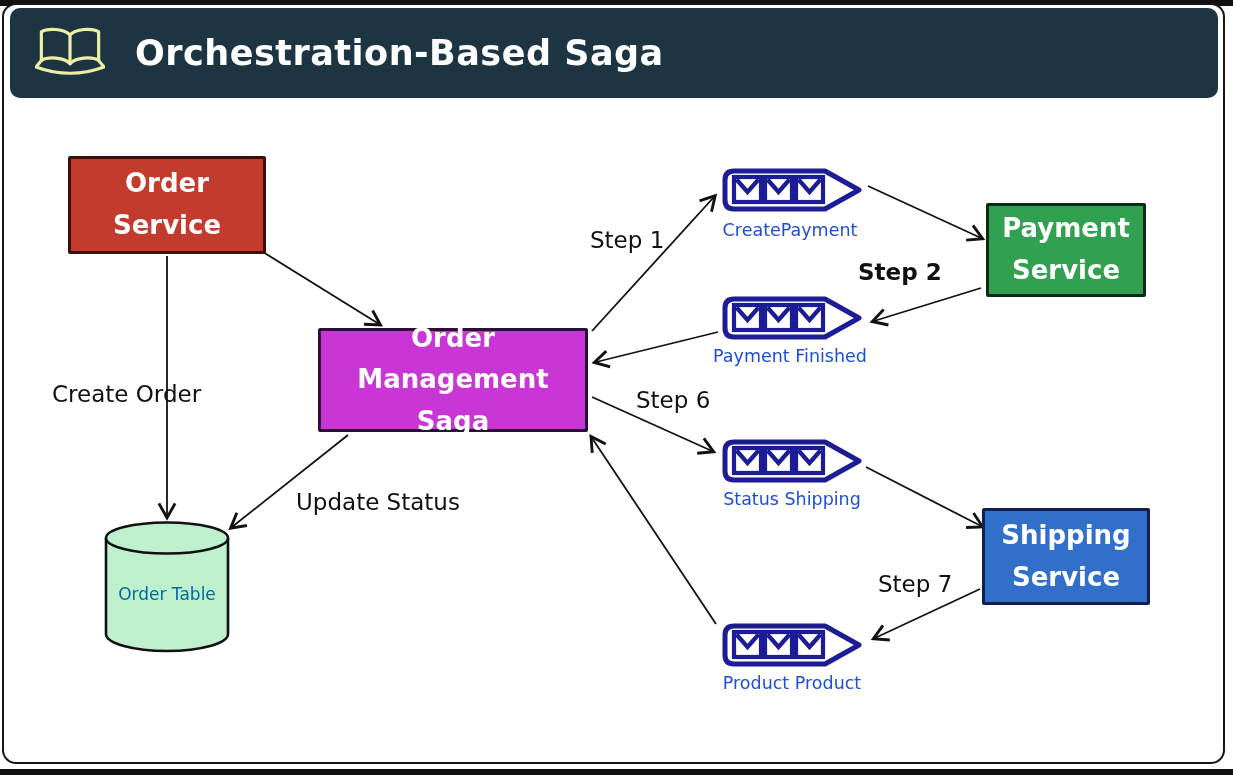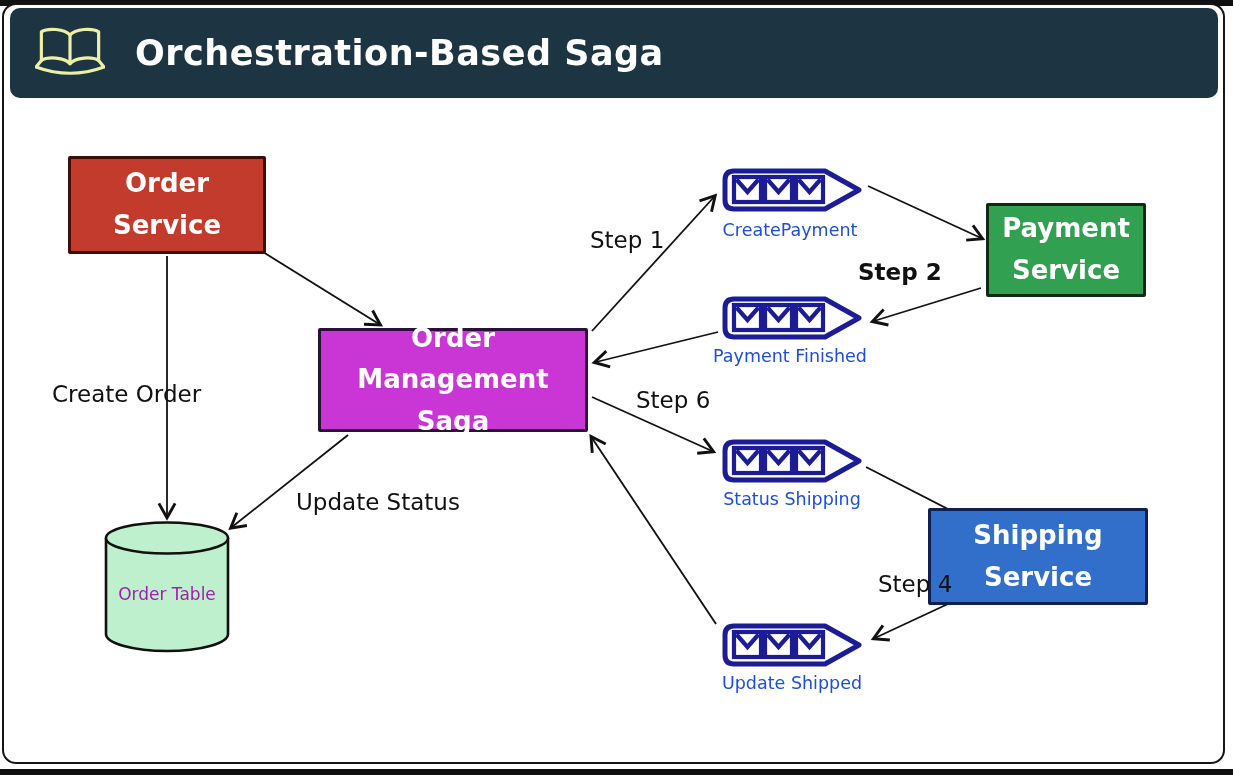--- a/index.html
+++ b/index.html
@@ -25,25 +25,25 @@
   }
   .node{
     position:absolute;display:flex;align-items:center;justify-content:center;
     color:#ffffff;font-weight:bold;font-size:26px;text-align:center;
     white-space:pre-line;line-height:1.6;border-radius:2px;
     box-sizing:border-box;
   }
   .node.order-service{left:68px;top:156px;width:198px;height:98px;background:#c23b2c;border:3px solid #3c100a;}
   .node.saga{left:318px;top:328px;width:270px;height:104px;background:#ca35d5;border:3px solid #2a1038;}
   .node.payment{left:986px;top:203px;width:160px;height:94px;background:#31a050;border:3px solid #0d2a14;}
-  .node.shipping{left:928px;top:508px;width:220px;height:97px;background:#326fcb;border:3px solid #101f4e;}
+  .node.shipping{left:982px;top:508px;width:168px;height:97px;background:#326fcb;border:3px solid #101f4e;}
   .cylinder{position:absolute;left:103px;top:520px;width:128px;height:135px;}
   .cylinder-label{
     position:absolute;left:103px;top:584px;width:128px;text-align:center;
-    color:#a21caf;font-size:17px;
+    color:#0369a1;font-size:17px;
   }
   .queue-icon{position:absolute;width:140px;height:44px;}
   .queue-label{
     position:absolute;width:200px;text-align:center;color:#1d4ed8;font-size:17.5px;
   }
   .edge-label{
     position:absolute;color:#111;font-size:23px;white-space:nowrap;
   }
   .arrows{position:absolute;left:0;top:0;pointer-events:none;}
 </style>
@@ -159,20 +159,20 @@
     <g fill="#fff" stroke="#1c1c96" stroke-width="4.2">
       <rect x="12" y="9" width="27" height="25"></rect>
         <path d="M14.5 11.5 L25.5 24 L36.5 11.5" fill="none"></path>
       <rect x="43" y="9" width="27" height="25"></rect>
         <path d="M45.5 11.5 L56.5 24 L67.5 11.5" fill="none"></path>
       <rect x="74" y="9" width="27" height="25"></rect>
         <path d="M76.5 11.5 L87.5 24 L98.5 11.5" fill="none"></path>
     </g>
   </svg>
 </div>
-<div class="queue-label" style="left:692px;top:673px;">Update Shipped</div>
+<div class="queue-label" style="left:692px;top:673px;">Product Product</div>
 
 <div class="edge-label" style="left:52px;top:381px;">Create Order</div>
 <div class="edge-label" style="left:296px;top:489px;text-align:center;">Update Status</div>
 <div class="edge-label" style="left:590px;top:227px;">Step 1</div>
 <div class="edge-label" style="left:858px;top:259px;font-weight:bold;">Step 2</div>
 <div class="edge-label" style="left:636px;top:387px;">Step 6</div>
-<div class="edge-label" style="left:878px;top:571px;">Step 4</div>
+<div class="edge-label" style="left:878px;top:571px;">Step 7</div>
 
 </body></html>

